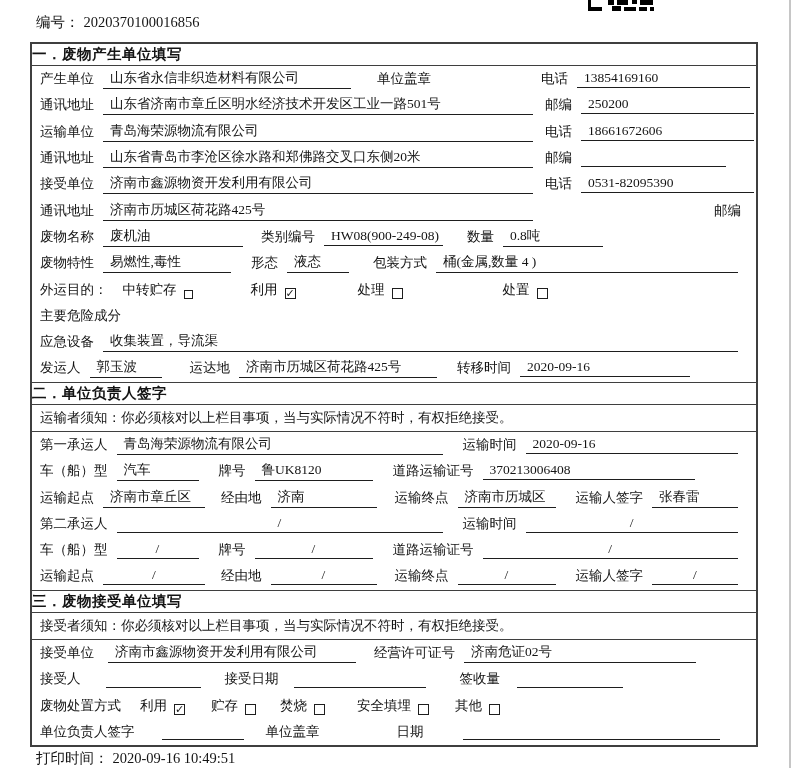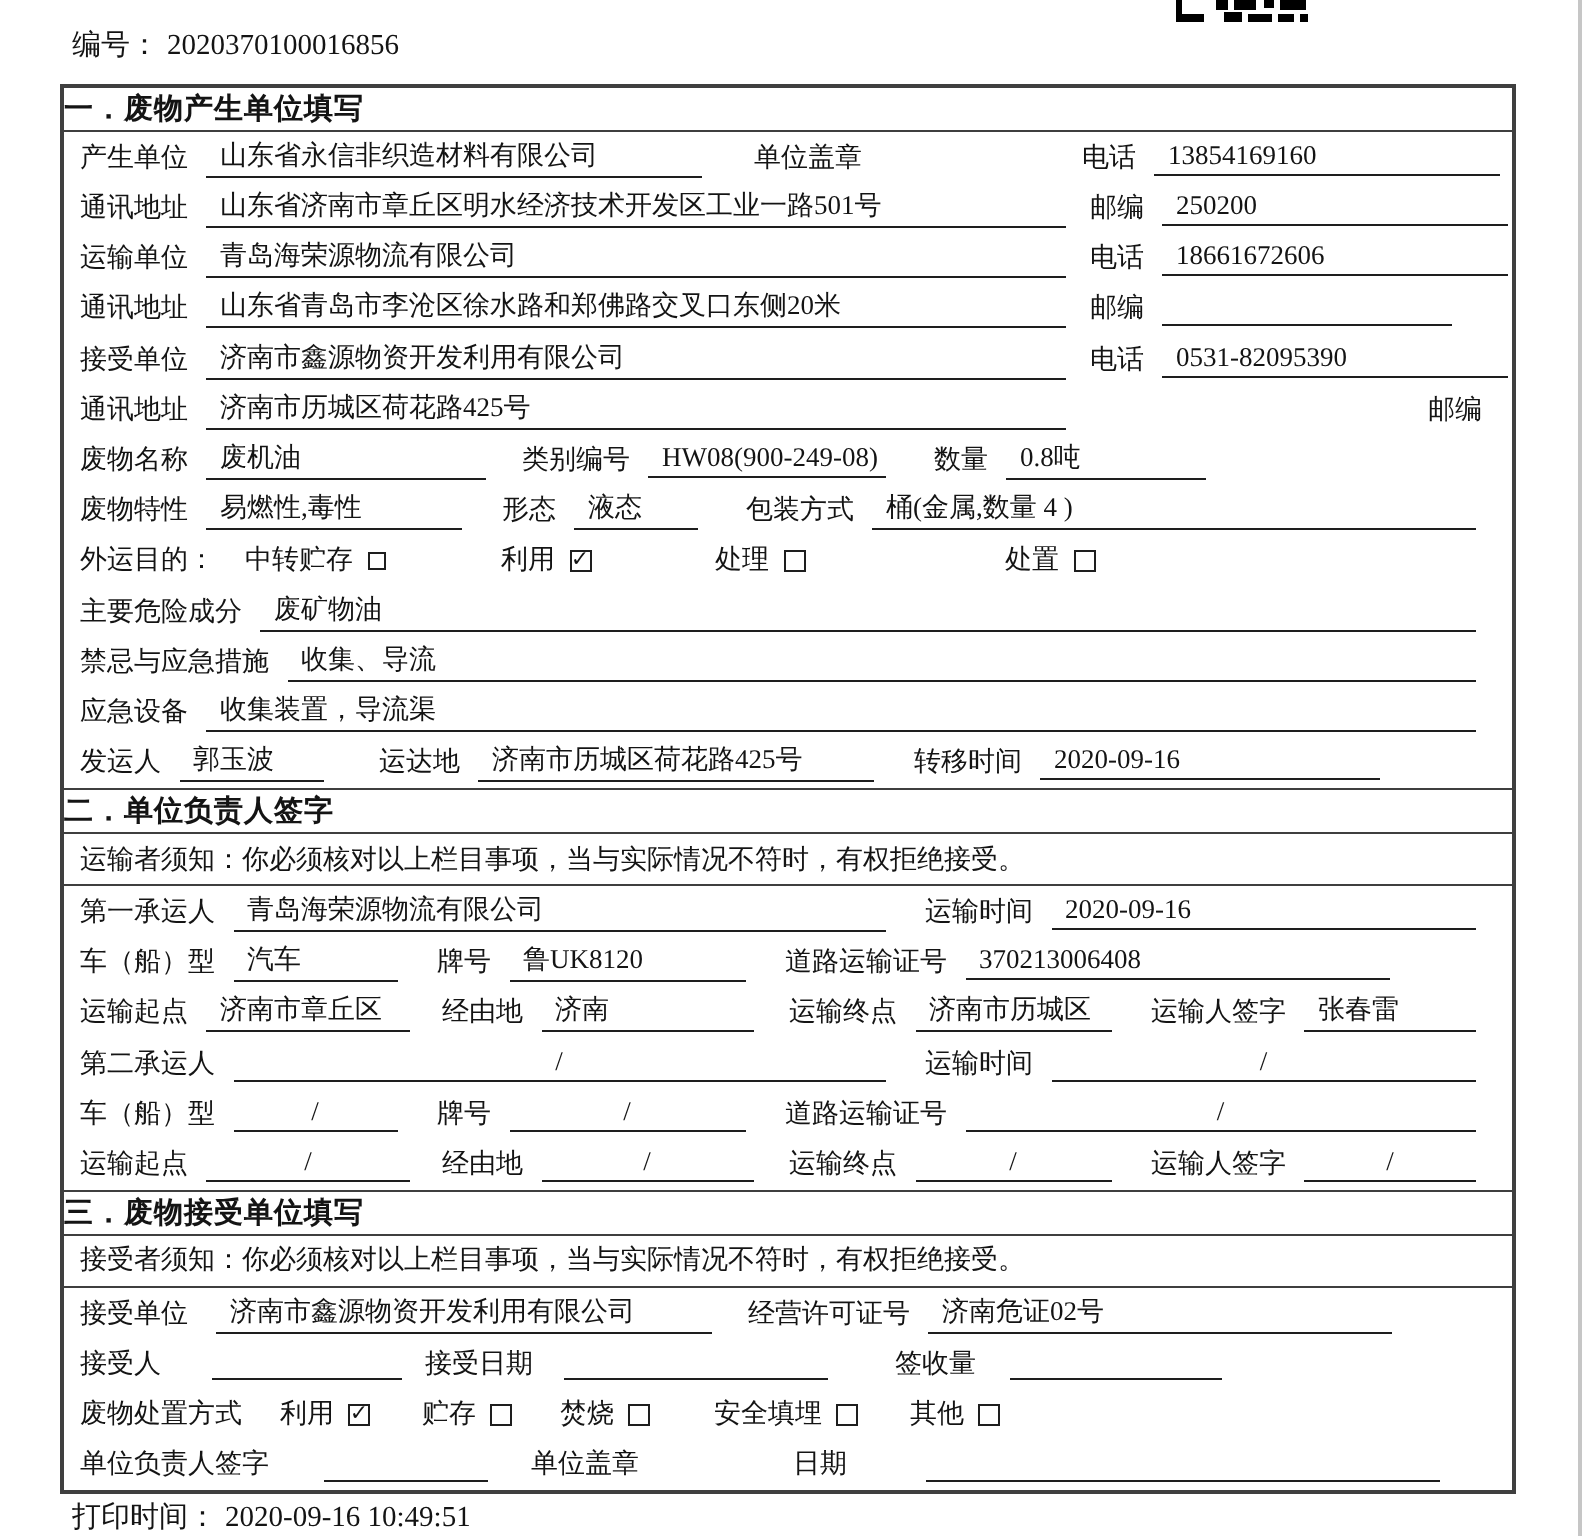--- a/index.html
+++ b/index.html
@@ -15,21 +15,21 @@
   .sec-title{flex:0 0 21px;display:flex;align-items:center;padding-left:0;
              font-size:14.5px;font-weight:bold;border-bottom:1.6px solid #3f3f3f;letter-spacing:.5px;}
   .form > .sec-title:not(:first-child){border-top:1.6px solid #3f3f3f;}
   .row{flex:1 1 0;display:flex;align-items:center;padding:0 6px 0 8px;font-size:13.5px;min-height:0;white-space:nowrap;}
   .row.notice{border-bottom:1.6px solid #3f3f3f;}
   .lab,.txt{white-space:nowrap;margin-right:9px;flex:0 0 auto;}
   .u{display:inline-block;box-sizing:border-box;border-bottom:1.2px solid #1e1e1e;
      padding:0 4px 1px 7px;margin-right:12px;min-height:17px;white-space:nowrap;flex:0 0 auto;}
   .u.grow{flex:1 1 auto;}
   .u.c{text-align:center;padding-left:4px;}
-  .chk{display:inline-flex;align-items:center;flex:0 0 auto;}
+  .chk{display:inline-flex;align-items:flex-end;flex:0 0 auto;}
   .chk .clab{white-space:nowrap;}
   .box{width:11px;height:11px;box-sizing:border-box;border:1.3px solid #1e1e1e;margin-left:7px;
        display:inline-flex;align-items:center;justify-content:center;font-size:11px;line-height:1;}
   .box.sm{width:9px;height:9px;}
   .footer{position:absolute;left:36px;top:749px;font-size:14.5px;white-space:nowrap;}
   .footer .val{margin-left:4px;}
 </style>
 </head>
 <body>
 
@@ -123,25 +123,20 @@
           <span class="clab">处理</span>
           <span class="box"></span>
         </span>
         <span class="chk" style="margin-left: 100px;">
           <span class="clab">处置</span>
           <span class="box"></span>
         </span>
       </div>
       <div class="row">
         <span class="lab">主要危险成分</span>
-        <span class="u grow">废矿物油</span>
-      </div>
-      <div class="row">
-        <span class="lab">禁忌与应急措施</span>
-        <span class="u grow">收集、导流</span>
       </div>
       <div class="row">
         <span class="lab">应急设备</span>
         <span class="u grow">收集装置，导流渠</span>
       </div>
       <div class="row">
         <span class="lab">发运人</span>
         <span class="u" style="min-width: 72px;">郭玉波</span>
         <span class="lab" style="margin-left: 16px;">运达地</span>
         <span class="u" style="min-width: 198px;">济南市历城区荷花路425号</span>
@@ -202,21 +197,21 @@
       <div class="row notice">接受者须知：你必须核对以上栏目事项，当与实际情况不符时，有权拒绝接受。</div>
       <div class="row">
         <span class="lab" style="margin-right: 14px;">接受单位</span>
         <span class="u" style="min-width: 248px;">济南市鑫源物资开发利用有限公司</span>
         <span class="lab" style="margin-left: 6px;">经营许可证号</span>
         <span class="u" style="min-width: 232px;">济南危证02号</span>
       </div>
       <div class="row">
         <span class="lab">接受人</span>
         <span class="u" style="min-width: 95px; margin-left: 16px;"></span>
-        <span class="lab" style="margin-left: 0;">接受日期</span>
+        <span class="lab" style="margin-left: 12px;">接受日期</span>
         <span class="u" style="min-width: 132px; margin-left: 6px;"></span>
         <span class="lab" style="margin-left: 22px;">签收量</span>
         <span class="u" style="min-width: 106px; margin-left: 8px;"></span>
       </div>
       <div class="row">
         <span class="lab">废物处置方式</span>
         <span class="chk" style="margin-left: 10px;">
           <span class="clab">利用</span>
           <span class="box">✓</span>
         </span>

